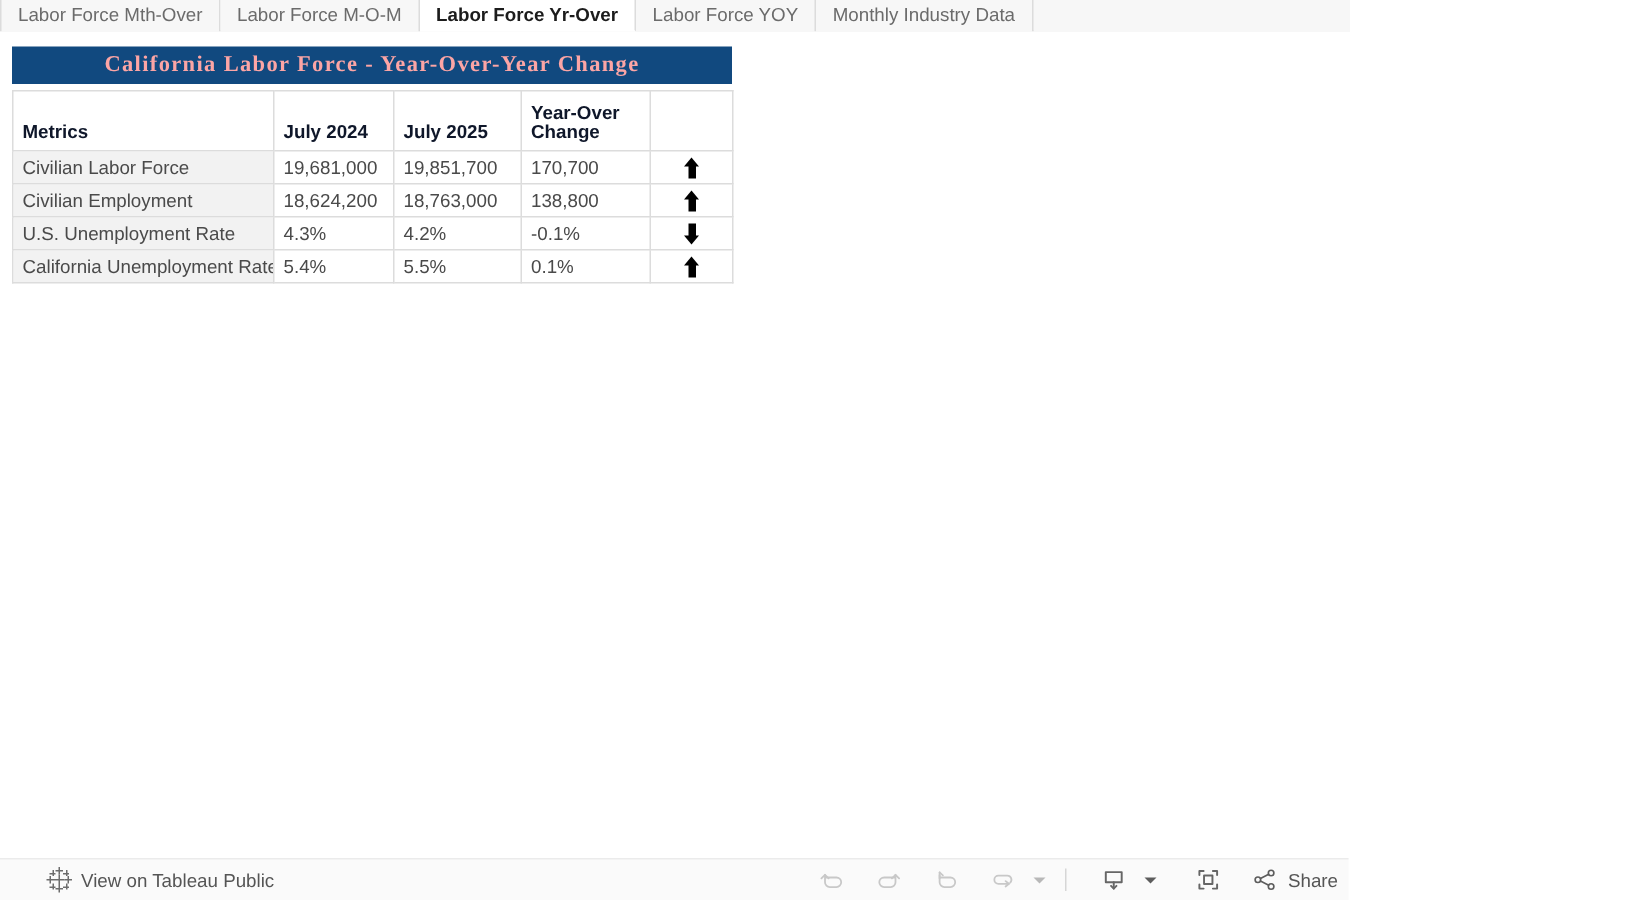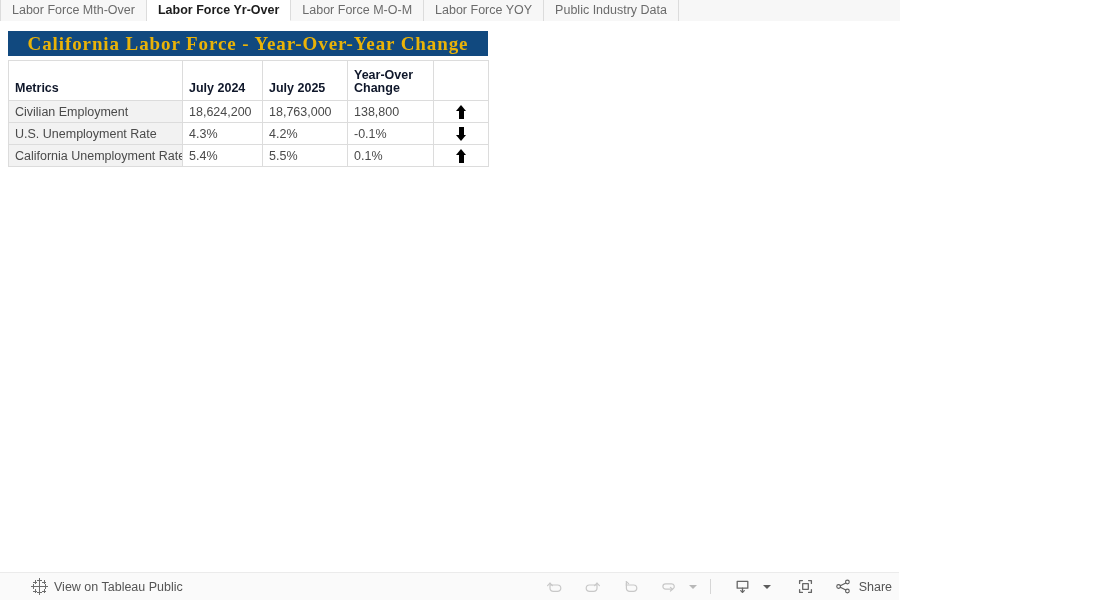--- a/index.html
+++ b/index.html
@@ -77,24 +77,24 @@
     background: #ffffff;
   }
 
   .dash-title {
     position: absolute;
     top: 10px;
     left: 8px;
     width: 480px;
     height: 25px;
     background: #11497f;
-    color: #eab308;
+    color: #fca5a5;
     font-family: "Liberation Serif", serif;
     font-weight: bold;
-    font-size: 19px;
+    font-size: 15px;
     letter-spacing: 0.9px;
     display: flex;
     align-items: center;
     justify-content: center;
     text-align: center;
   }
 
   .table-wrap {
     position: absolute;
     top: 39px;
@@ -321,31 +321,31 @@
 </style>
 </head>
 <body>
 
 <div id="app">
 
   <div class="tab-bar">
     <div class="tab">
       <span>Labor Force Mth-Over</span>
     </div>
+    <div class="tab">
+      <span>Labor Force M-O-M</span>
+    </div>
     <div class="tab active">
       <span>Labor Force Yr-Over</span>
     </div>
     <div class="tab">
-      <span>Labor Force M-O-M</span>
+      <span>Labor Force YOY</span>
     </div>
     <div class="tab">
-      <span>Labor Force YOY</span>
-    </div>
-    <div class="tab">
-      <span>Public Industry Data</span>
+      <span>Monthly Industry Data</span>
     </div>
     <div class="tab-filler"></div>
   </div>
 
   <div class="viz-area">
 
     <div class="dash-title">California  Labor  Force  -  Year-Over-Year  Change</div>
 
     <div class="table-wrap">
       <table class="lf-table">
@@ -359,20 +359,31 @@
         <thead>
           <tr>
             <th>Metrics</th>
             <th>July 2024</th>
             <th>July 2025</th>
             <th>Year-Over Change</th>
             <th class="th-blank"></th>
           </tr>
         </thead>
         <tbody>
+          <tr>
+            <td class="metric-cell">Civilian Labor Force</td>
+            <td>19,681,000</td>
+            <td>19,851,700</td>
+            <td>170,700</td>
+            <td class="arrow-cell">
+              <span class="arrow-glyph up">
+                <span class="head"></span><span class="shaft"></span>
+              </span>
+            </td>
+          </tr>
           <tr>
             <td class="metric-cell">Civilian Employment</td>
             <td>18,624,200</td>
             <td>18,763,000</td>
             <td>138,800</td>
             <td class="arrow-cell">
               <span class="arrow-glyph up">
                 <span class="head"></span><span class="shaft"></span>
               </span>
             </td>

